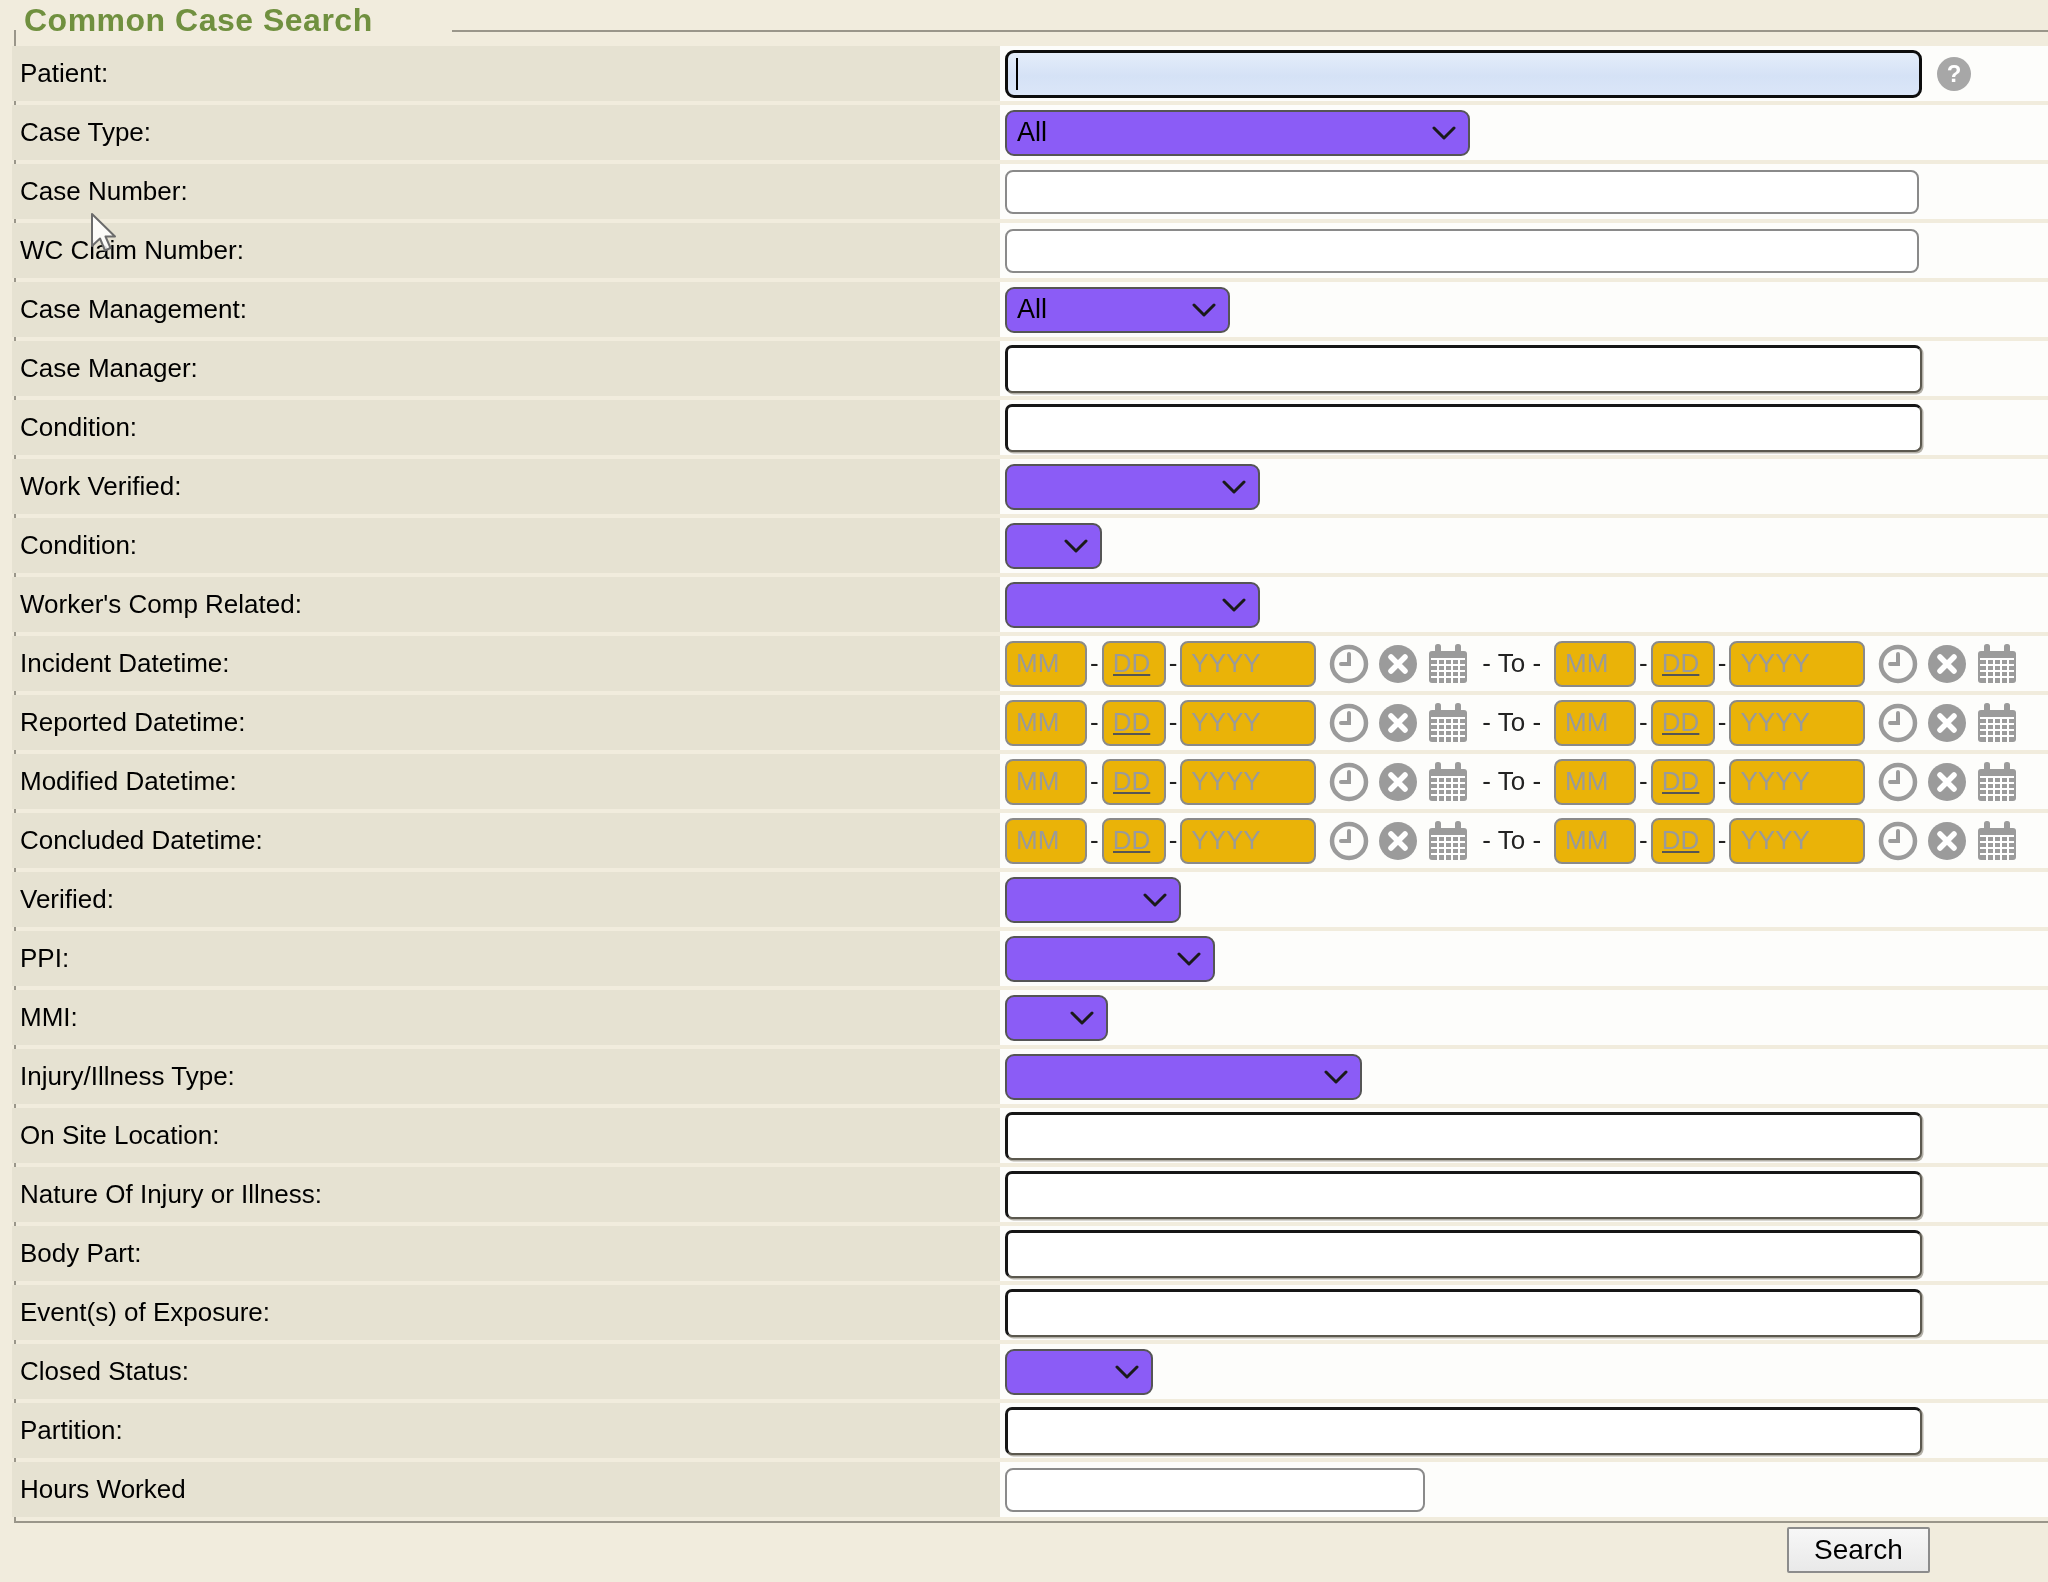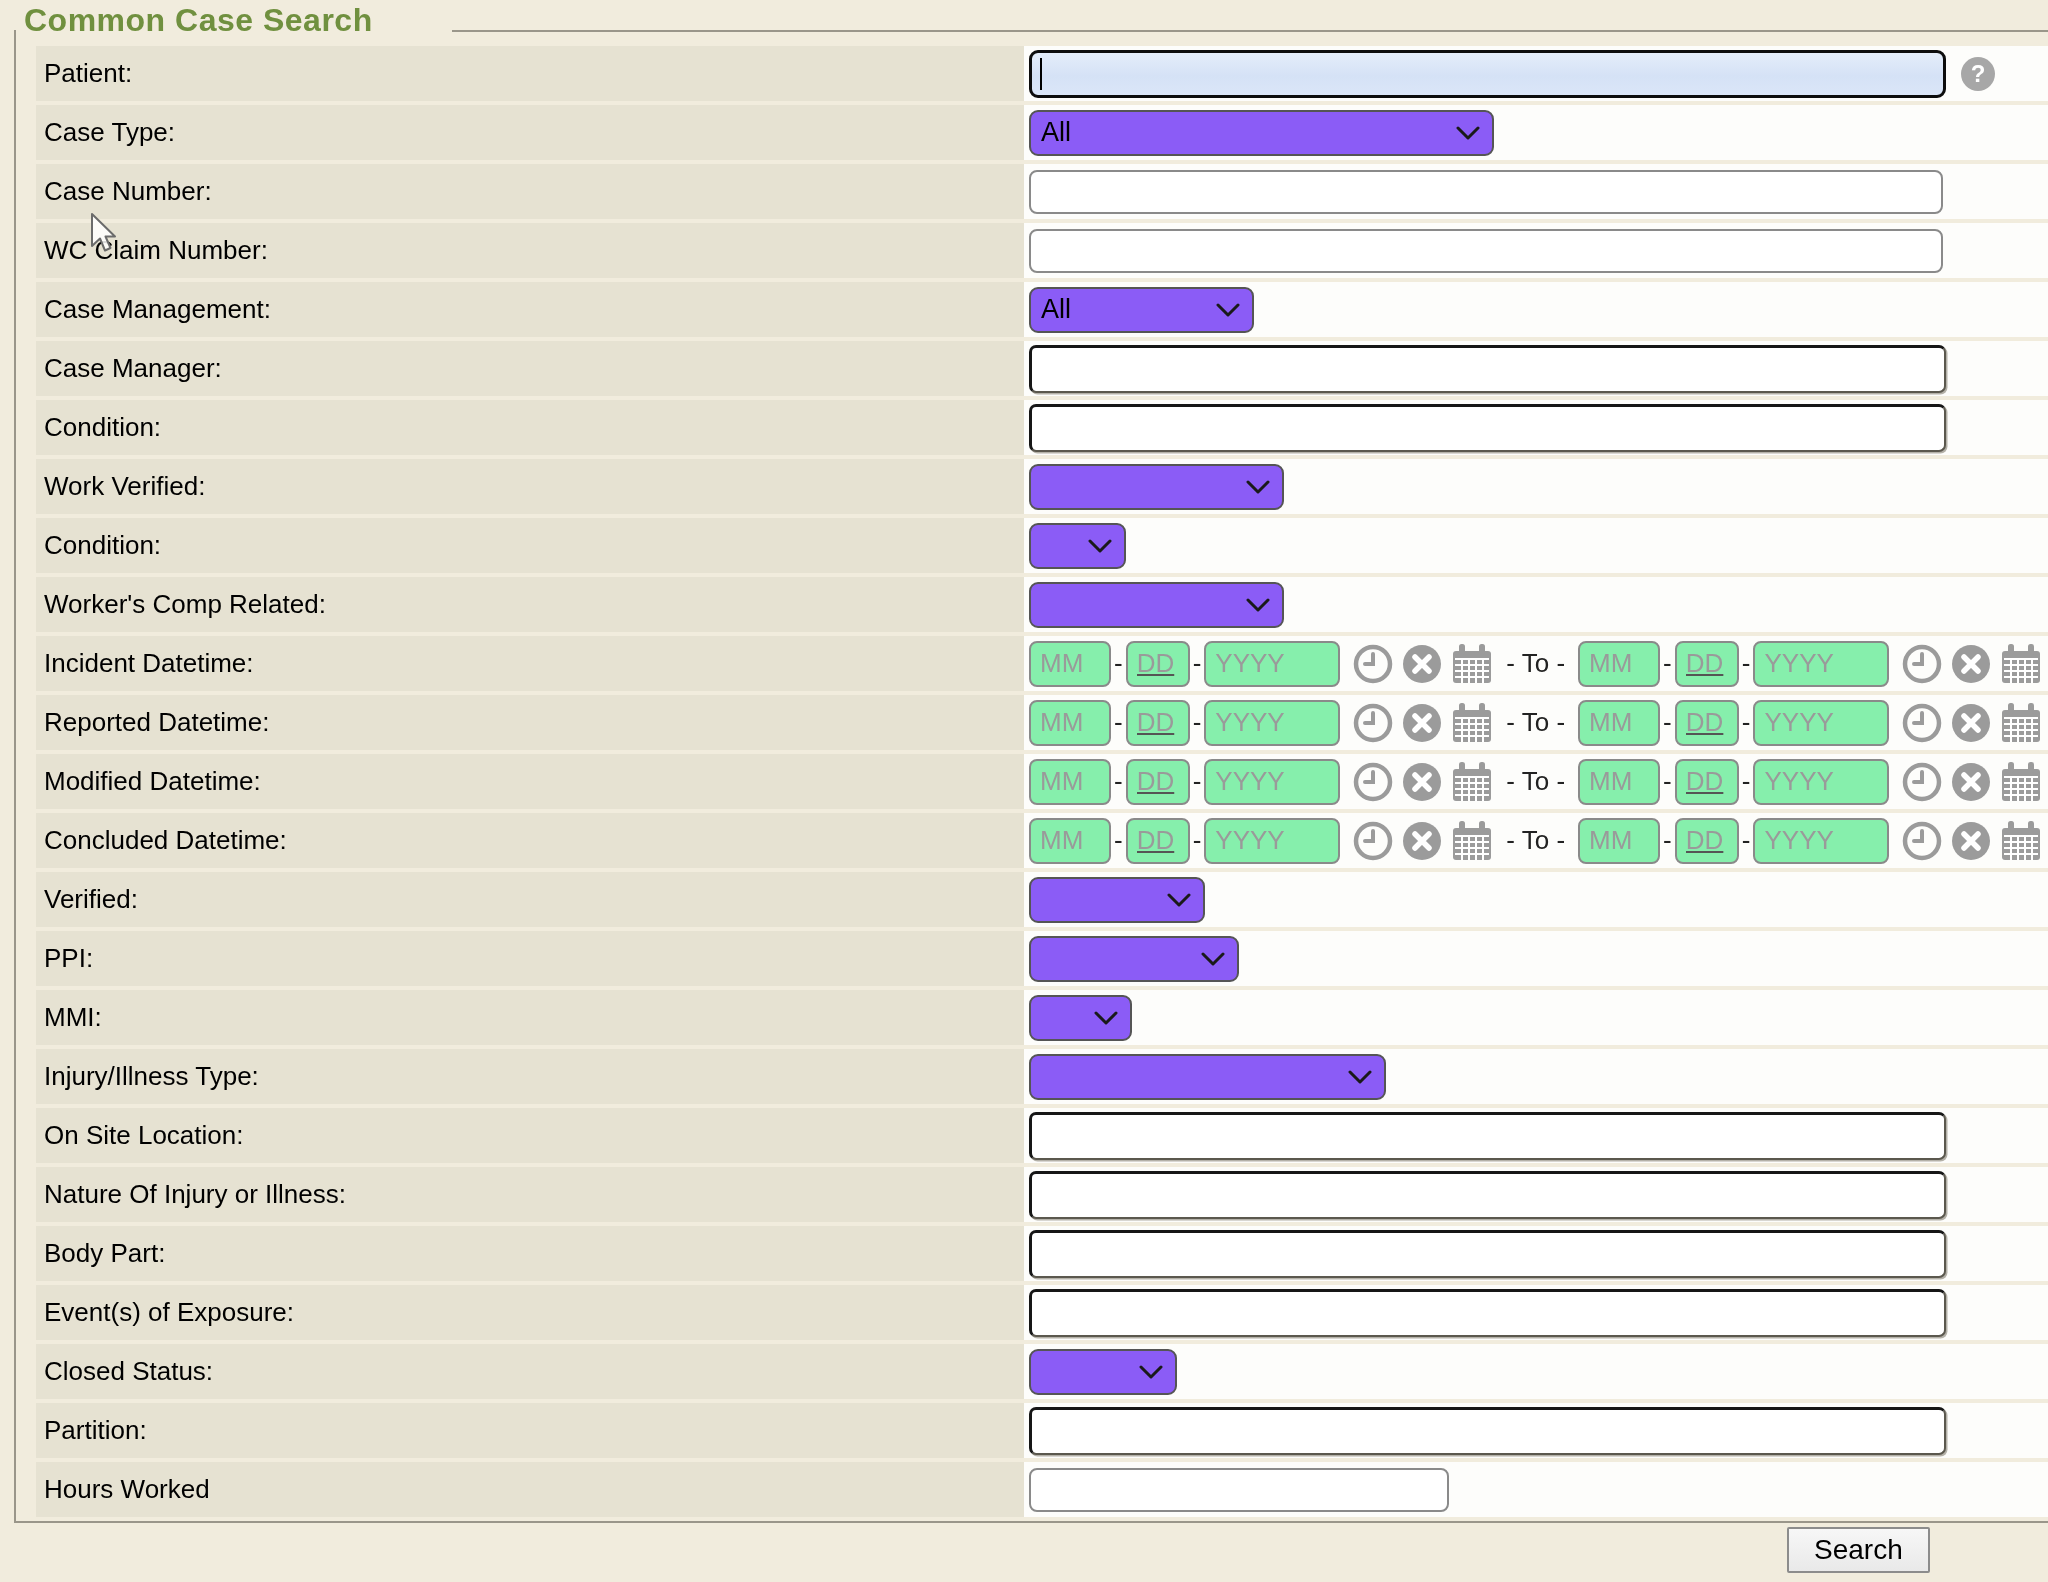--- a/index.html
+++ b/index.html
@@ -14,21 +14,21 @@
     color:#000;
   }
   .page-title{
     position:absolute;left:24px;top:2px;font-size:32px;font-weight:bold;
     color:var(--accent);letter-spacing:.5px;white-space:nowrap;
   }
   .legend-line{position:absolute;top:30px;left:452px;right:0;border-top:2px solid var(--frame-gray);}
   .frame-left{position:absolute;left:14px;top:30px;height:1491px;border-left:2px solid var(--frame-gray);}
   .frame-bottom{position:absolute;left:14px;top:1521px;right:0;border-top:2px solid var(--frame-gray);}
 
-  .rows{position:absolute;left:36px;top:46px;right:0;}
+  .rows{position:absolute;left:12px;top:46px;right:0;}
   .row{display:flex;height:55px;margin-bottom:4px;}
   .label-cell{
     width:988px;min-width:988px;background:var(--label-bg);
     display:flex;align-items:center;padding-left:8px;box-sizing:border-box;
     font-size:26px;color:#000;
   }
   .input-cell{
     flex:1;background:var(--cell-bg);
     display:flex;align-items:center;padding-left:5px;box-sizing:border-box;
   }
@@ -52,21 +52,21 @@
     background:#8b5cf6;border:2px solid #555;border-radius:9px;height:46px;
     display:flex;align-items:center;justify-content:space-between;
     padding:0 12px 0 10px;box-sizing:border-box;font-size:27px;color:#000;
   }
   .select .chev{flex:none;margin-left:12px;}
 
   
   .dt{display:flex;align-items:center;}
   .dt input{
     border:2px solid #8a8a8a;border-radius:8px;height:46px;box-sizing:border-box;
-    padding:0 0 0 9px;font-size:26px;color:#555;background:#86efac;
+    padding:0 0 0 9px;font-size:26px;color:#555;background:#eab308;
     font-family:"Liberation Sans", sans-serif;outline:none;
   }
   .dt input::placeholder{color:#9a9a9a;opacity:1;}
   .dt .w-mm{width:82px;} .dt .w-dd{width:64px;text-decoration:underline;} .dt .w-yy{width:136px;}
   .hy{margin:0 3px;color:#222;font-size:26px;}
   .dticons{display:flex;align-items:center;gap:9px;margin-left:13px;}
   .dticons .icn{display:block;cursor:pointer;}
   .torange{margin:0 13px;color:#222;font-size:26px;white-space:nowrap;}
 
   .help{

